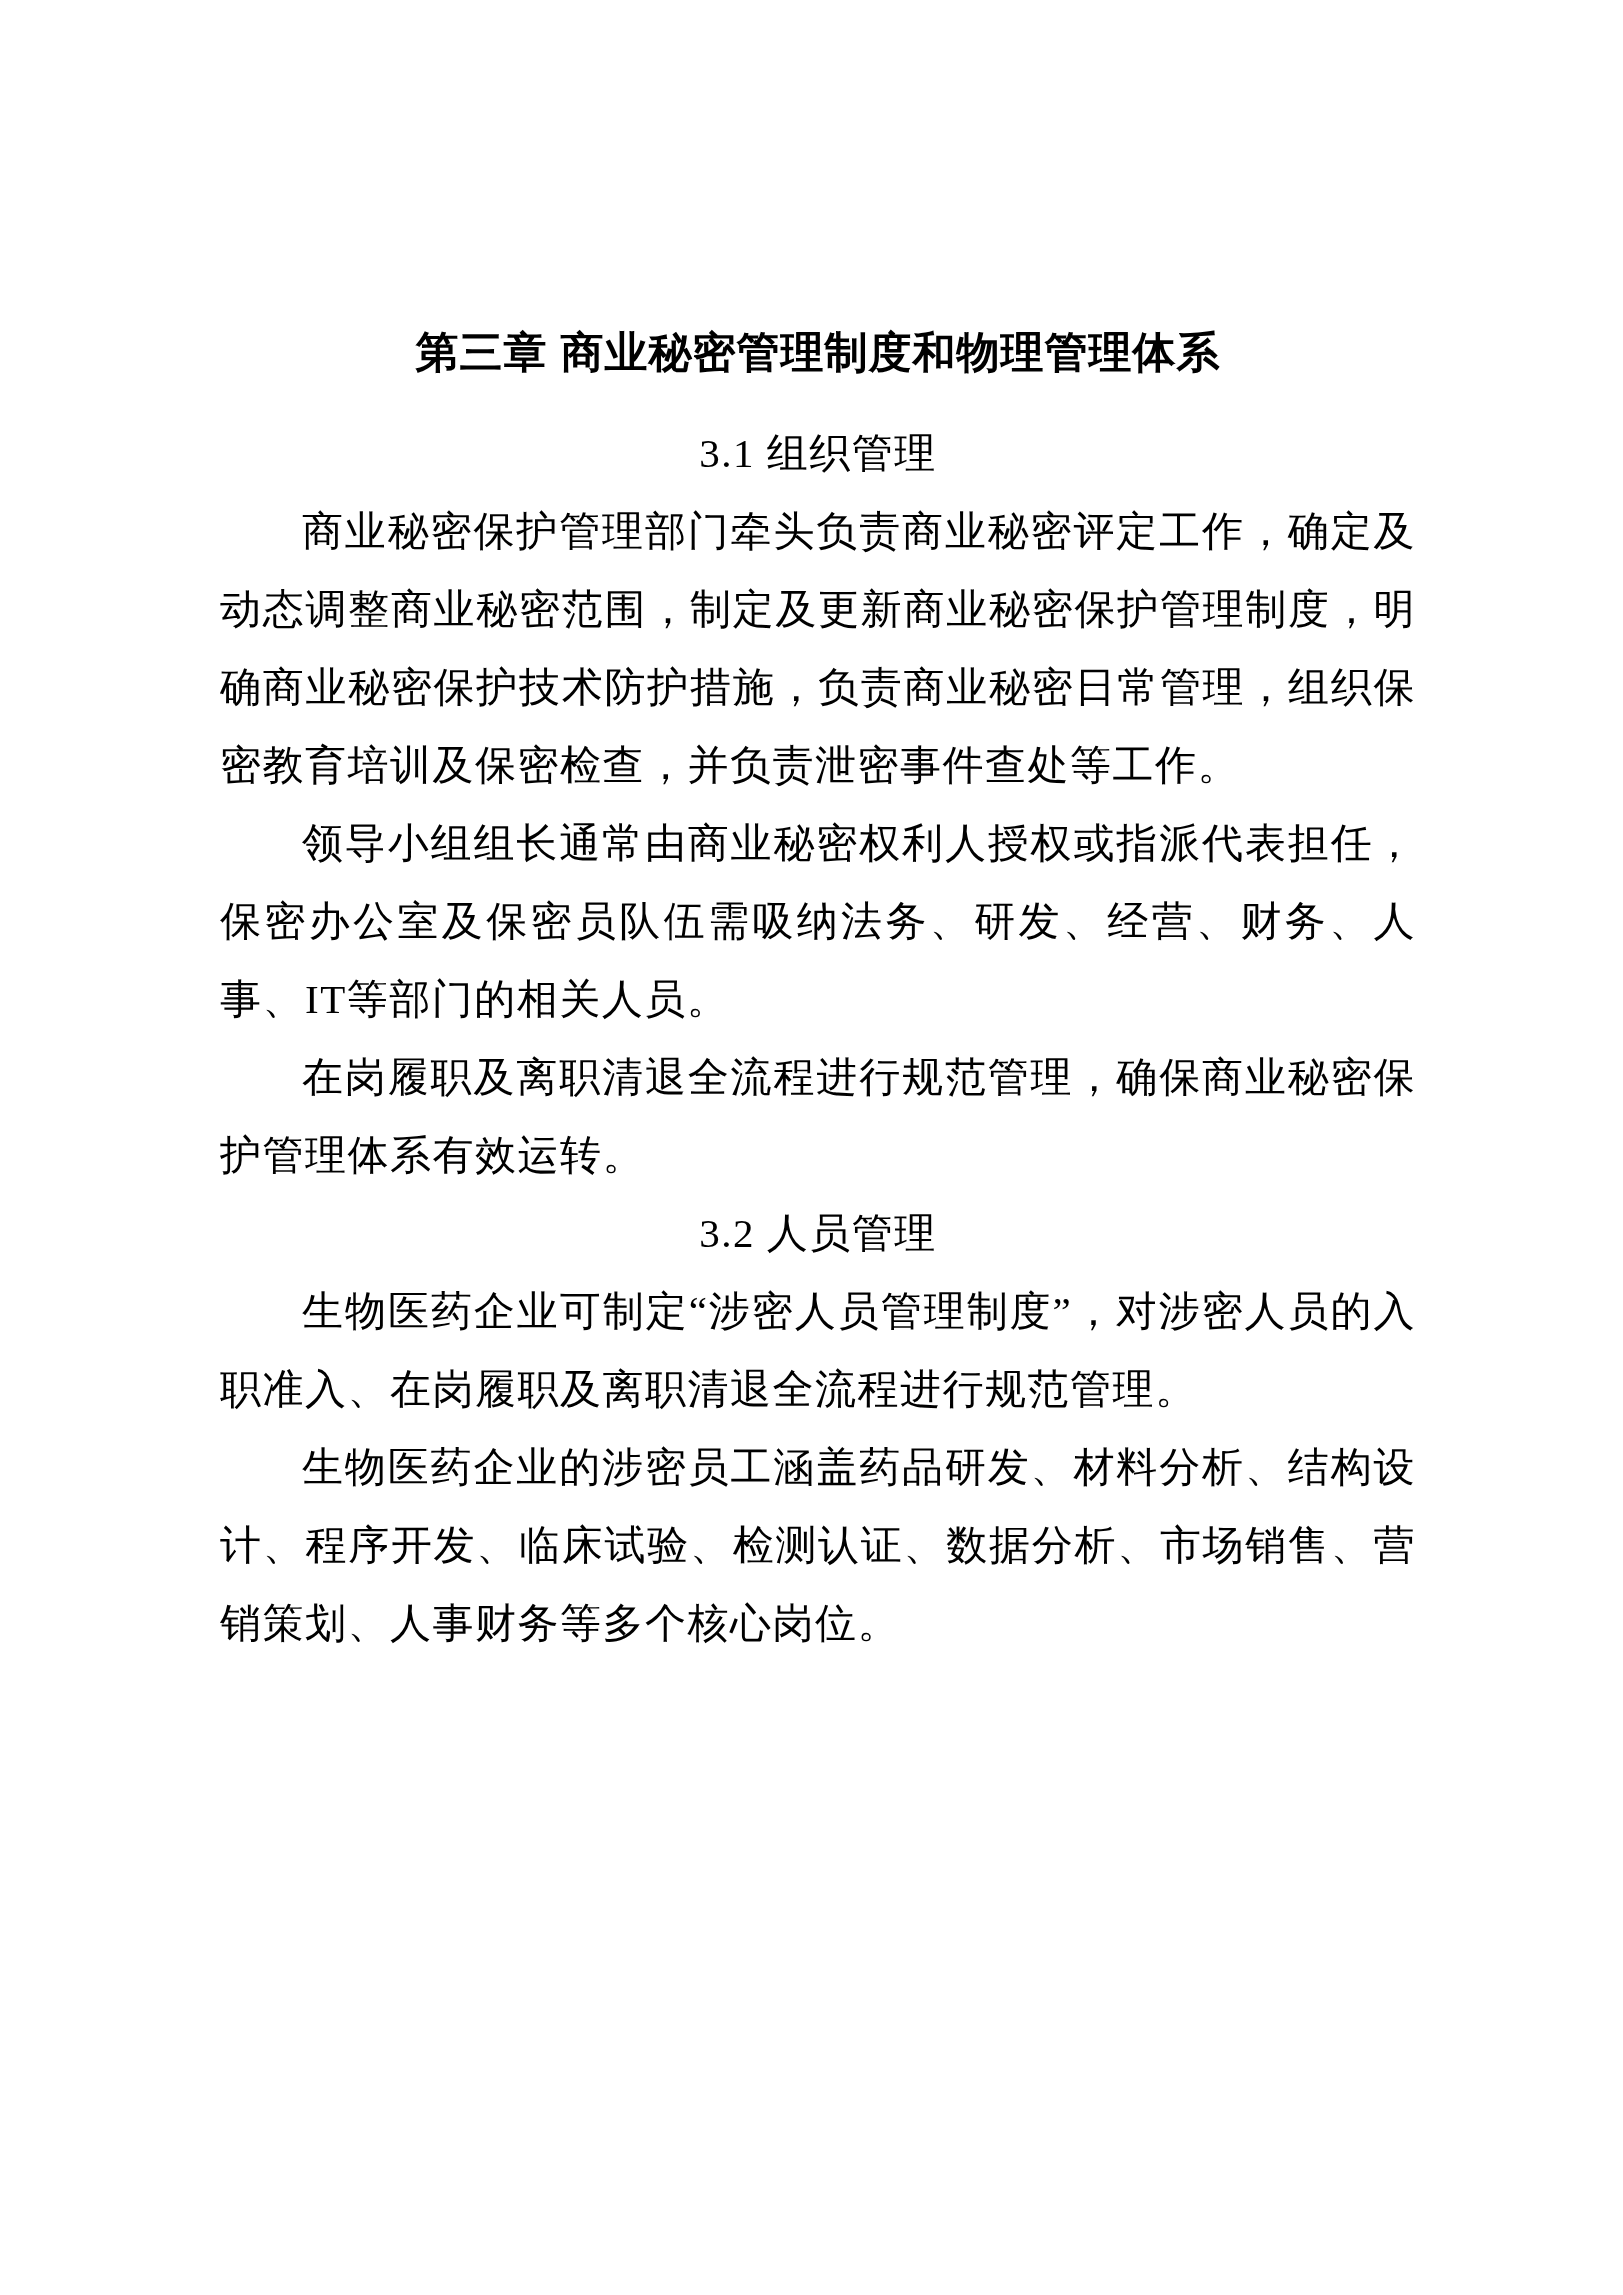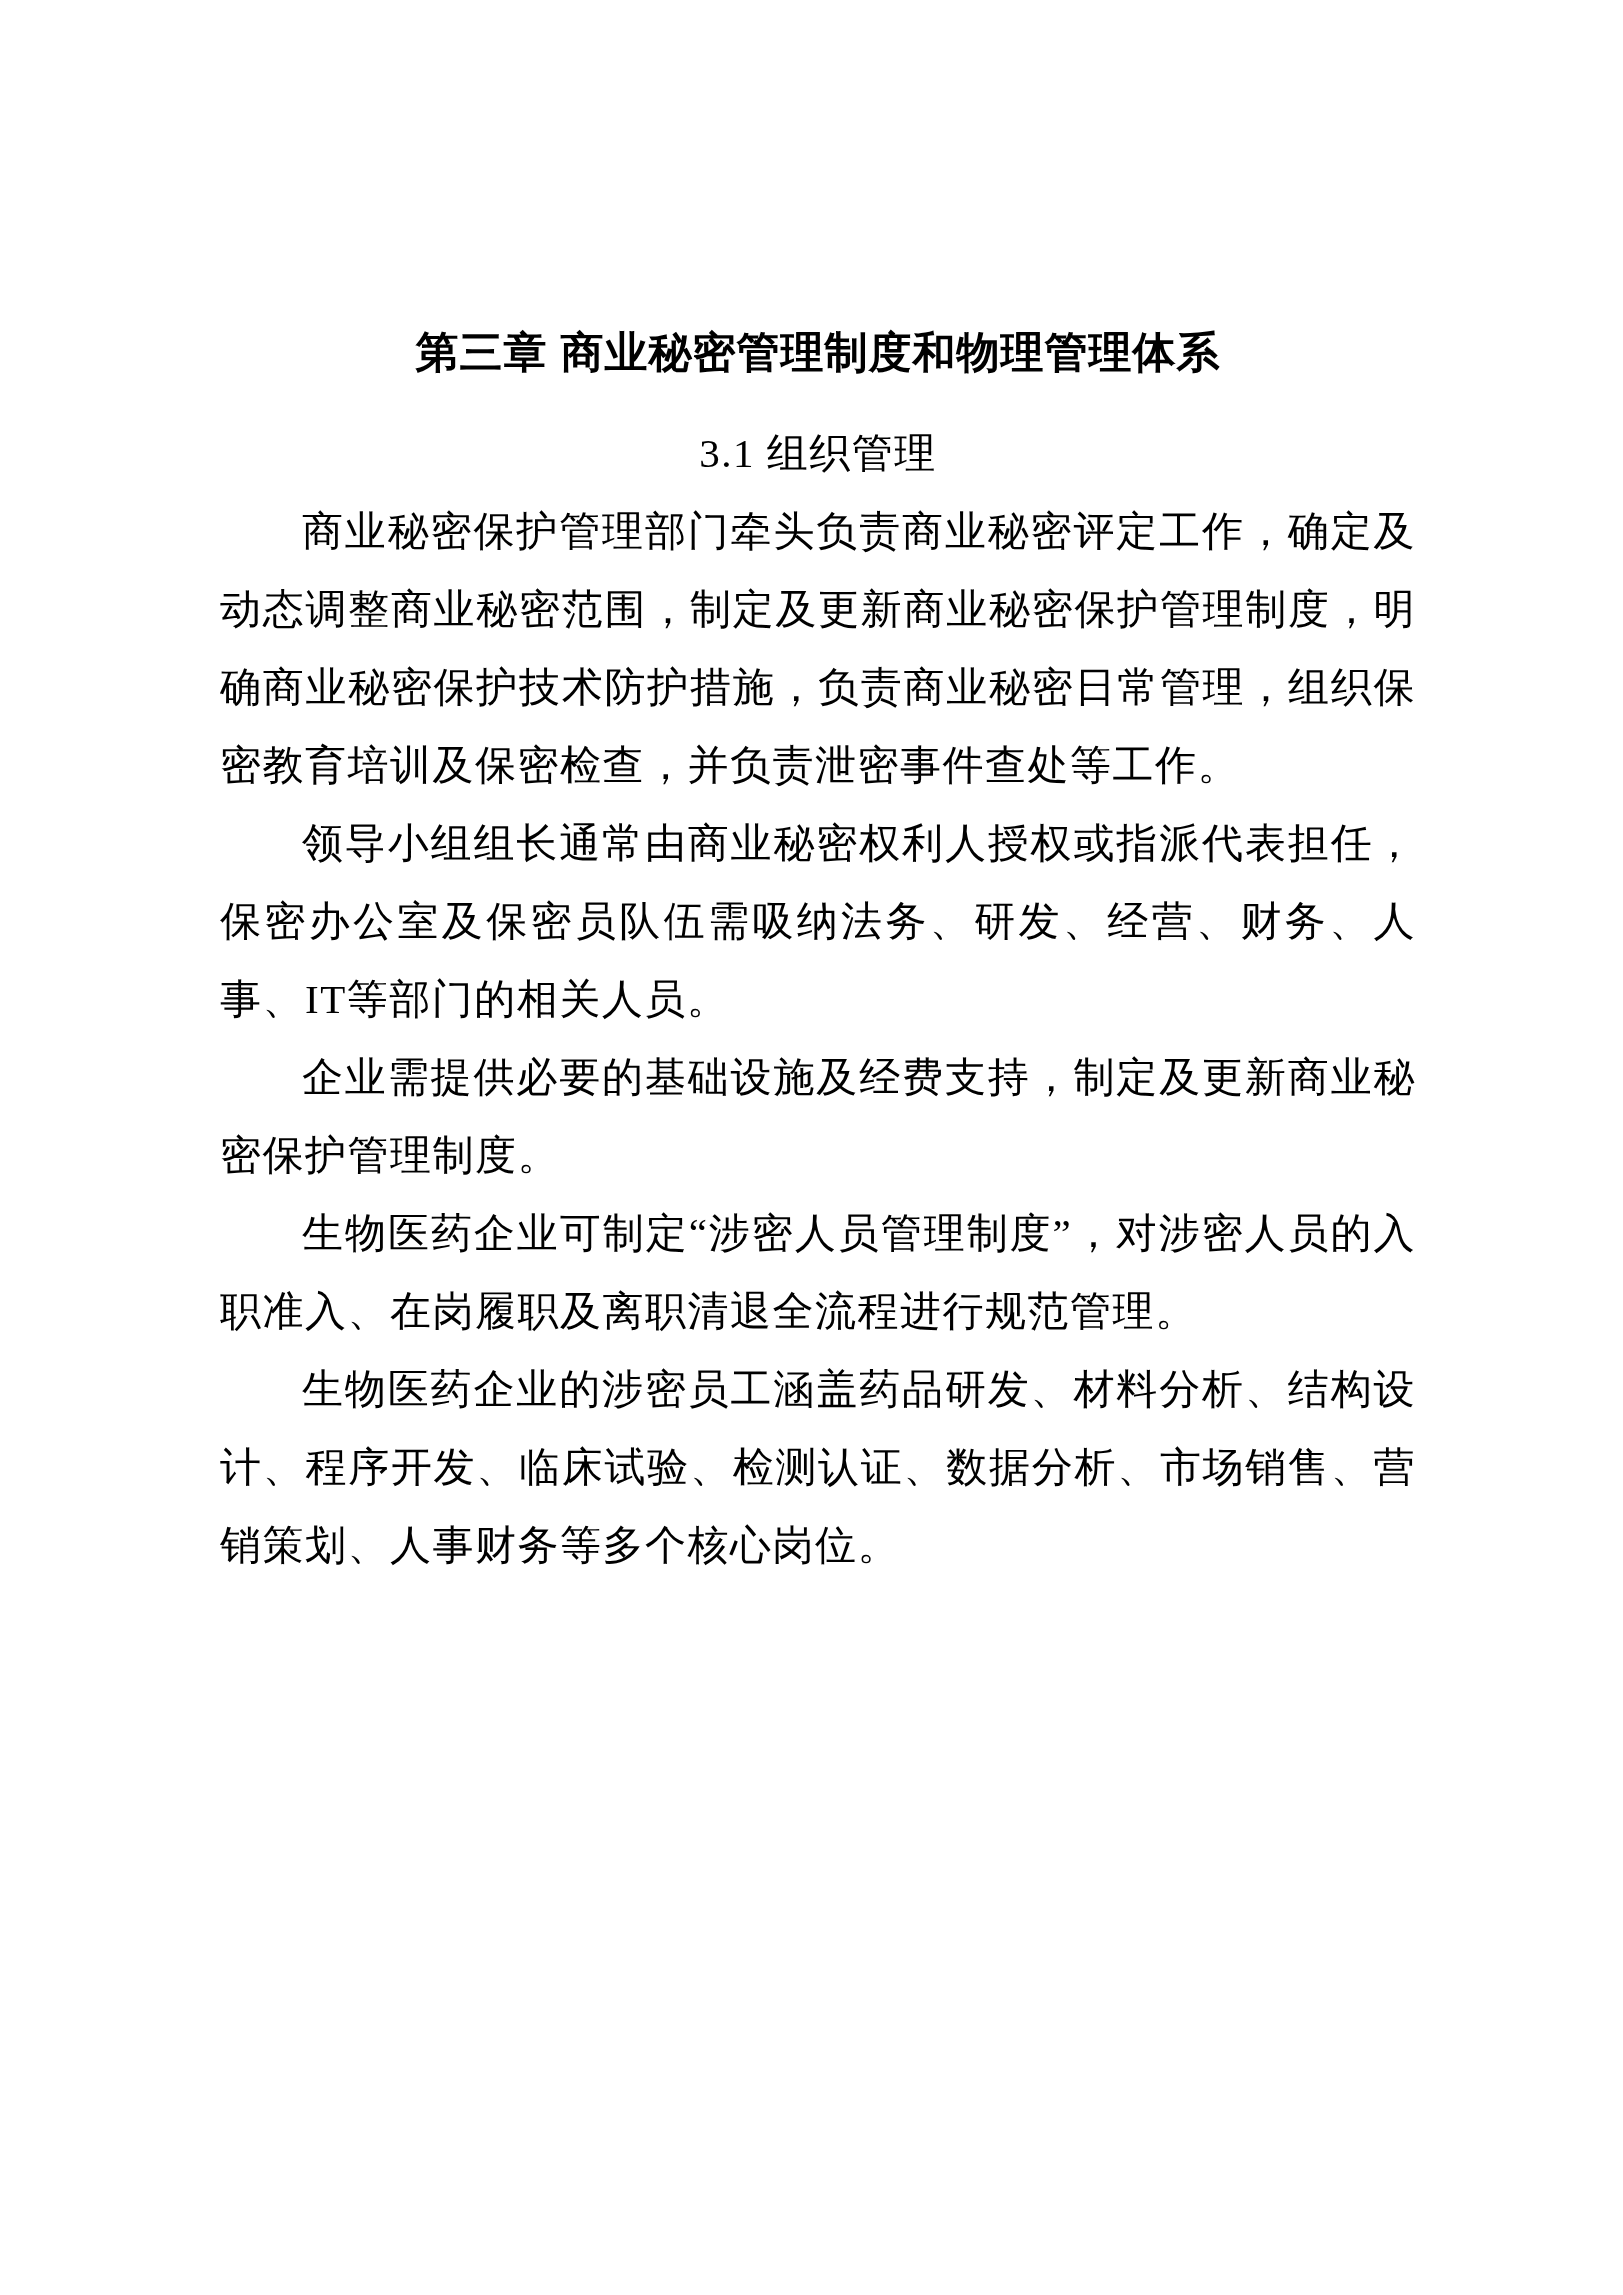--- a/index.html
+++ b/index.html
@@ -70,22 +70,23 @@
 
     <h1 class="doc-title">第三章 商业秘密管理制度和物理管理体系</h1>
 
     <h2 class="sec-heading">3.1 组织管理</h2>
 
 
     <p class="para">商业秘密保护管理部门牵头负责商业秘密评定工作，确定及动态调整商业秘密范围，制定及更新商业秘密保护管理制度，明确商业秘密保护技术防护措施，负责商业秘密日常管理，组织保密教育培训及保密检查，并负责泄密事件查处等工作。</p>
 
     <p class="para">领导小组组长通常由商业秘密权利人授权或指派代表担任，保密办公室及保密员队伍需吸纳法务、研发、经营、财务、人事、IT等部门的相关人员。</p>
 
-    <p class="para">企业需提供必要的基础设施及经费支持，制定及更新商业秘密保护管理制度。</p>
+    <p class="para">在岗履职及离职清退全流程进行规范管理，确保商业秘密保护管理体系有效运转。</p>
 
+    <h2 class="sec-heading">3.2 人员管理</h2>
 
     <p class="para">生物医药企业可制定“涉密人员管理制度”，对涉密人员的入职准入、在岗履职及离职清退全流程进行规范管理。</p>
 
     <p class="para">生物医药企业的涉密员工涵盖药品研发、材料分析、结构设计、程序开发、临床试验、检测认证、数据分析、市场销售、营销策划、人事财务等多个核心岗位。</p>
 
 
   </div>
 
 </div>
 

